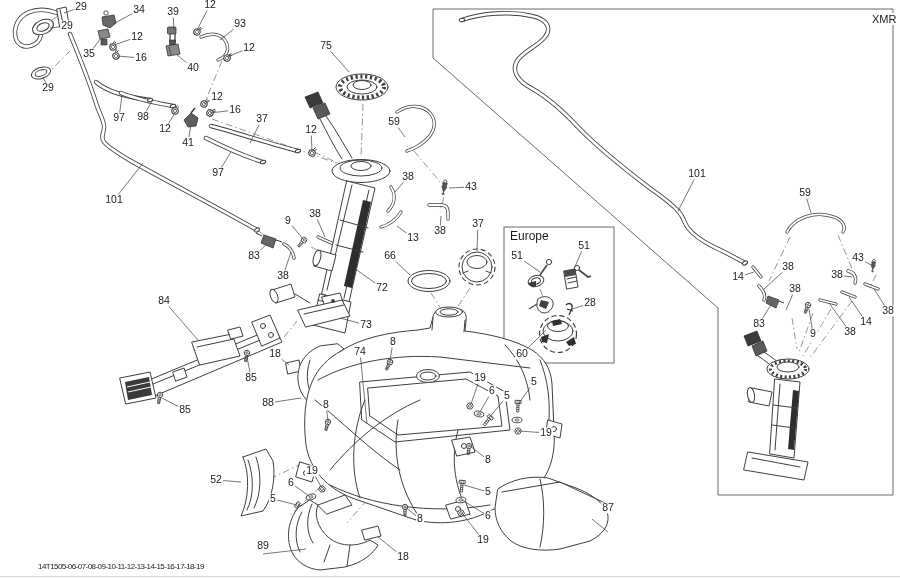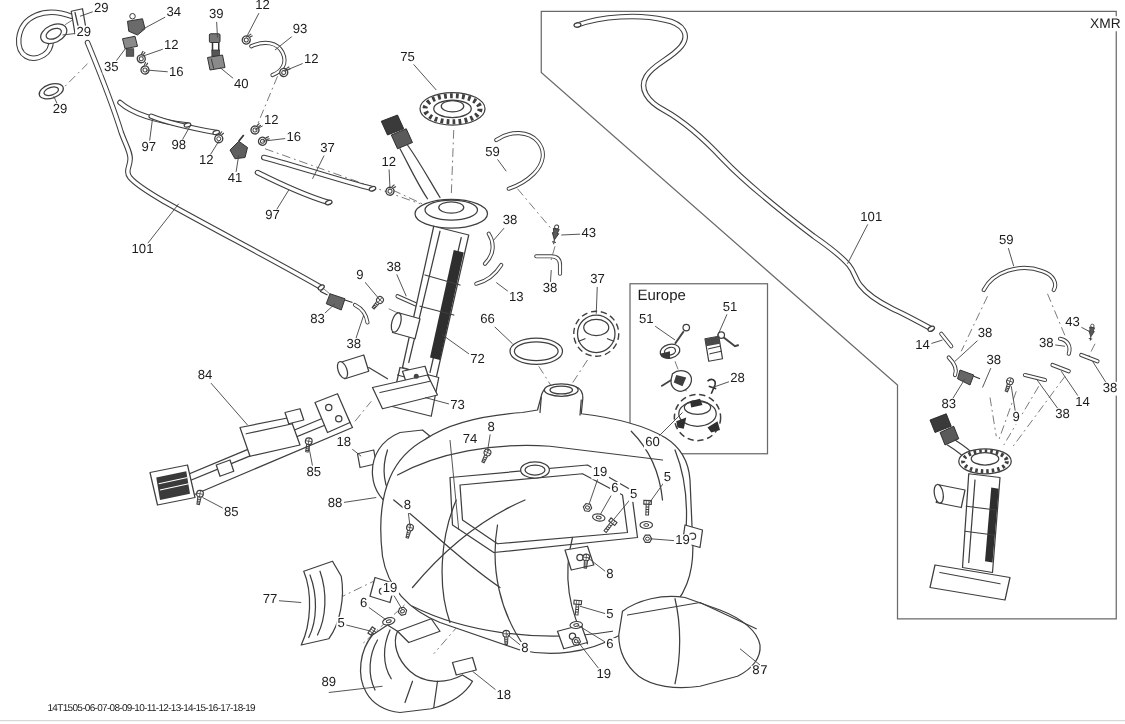--- a/index.html
+++ b/index.html
@@ -518,40 +518,40 @@
       <div class="callout" style="left: 283px; top: 276px;">38</div>
       <div class="callout" style="left: 390px; top: 256px;">66</div>
       <div class="callout" style="left: 478px; top: 224px;">37</div>
       <div class="callout" style="left: 382px; top: 288px;">72</div>
       <div class="callout" style="left: 366px; top: 325px;">73</div>
       <div class="callout" style="left: 164px; top: 301px;">84</div>
       <div class="callout" style="left: 251px; top: 378px;">85</div>
       <div class="callout" style="left: 185px; top: 410px;">85</div>
       <div class="callout" style="left: 275px; top: 354px;">18</div>
       <div class="callout" style="left: 268px; top: 403px;">88</div>
-      <div class="callout" style="left: 376px; top: 352px;">74</div>
+      <div class="callout" style="left: 360px; top: 352px;">74</div>
       <div class="callout" style="left: 393px; top: 342px;">8</div>
       <div class="callout" style="left: 480px; top: 378px;">19</div>
       <div class="callout" style="left: 492px; top: 391px;">6</div>
       <div class="callout" style="left: 507px; top: 396px;">5</div>
       <div class="callout" style="left: 534px; top: 382px;">5</div>
       <div class="callout" style="left: 326px; top: 405px;">8</div>
       <div class="callout" style="left: 312px; top: 471px;">19</div>
       <div class="callout" style="left: 291px; top: 483px;">6</div>
       <div class="callout" style="left: 273px; top: 499px;">5</div>
-      <div class="callout" style="left: 216px; top: 480px;">77</div>
+      <div class="callout" style="left: 216px; top: 480px;">52</div>
       <div class="callout" style="left: 263px; top: 546px;">89</div>
       <div class="callout" style="left: 403px; top: 557px;">18</div>
       <div class="callout" style="left: 420px; top: 519px;">8</div>
       <div class="callout" style="left: 488px; top: 460px;">8</div>
       <div class="callout" style="left: 488px; top: 492px;">5</div>
       <div class="callout" style="left: 488px; top: 516px;">6</div>
       <div class="callout" style="left: 483px; top: 540px;">19</div>
       <div class="callout" style="left: 546px; top: 433px;">19</div>
-      <div class="callout" style="left: 608px; top: 538px; font-family: Liberation Mono, monospace;">87</div>
+      <div class="callout" style="left: 608px; top: 508px;">87</div>
       <div class="callout" style="left: 517px; top: 256px;">51</div>
       <div class="callout" style="left: 584px; top: 246px;">51</div>
       <div class="callout" style="left: 590px; top: 303px;">28</div>
       <div class="callout" style="left: 522px; top: 354px;">60</div>
       <div class="callout" style="left: 697px; top: 174px;">101</div>
       <div class="callout" style="left: 805px; top: 193px;">59</div>
       <div class="callout" style="left: 738px; top: 277px;">14</div>
       <div class="callout" style="left: 788px; top: 267px;">38</div>
       <div class="callout" style="left: 858px; top: 258px;">43</div>
       <div class="callout" style="left: 837px; top: 275px;">38</div>

